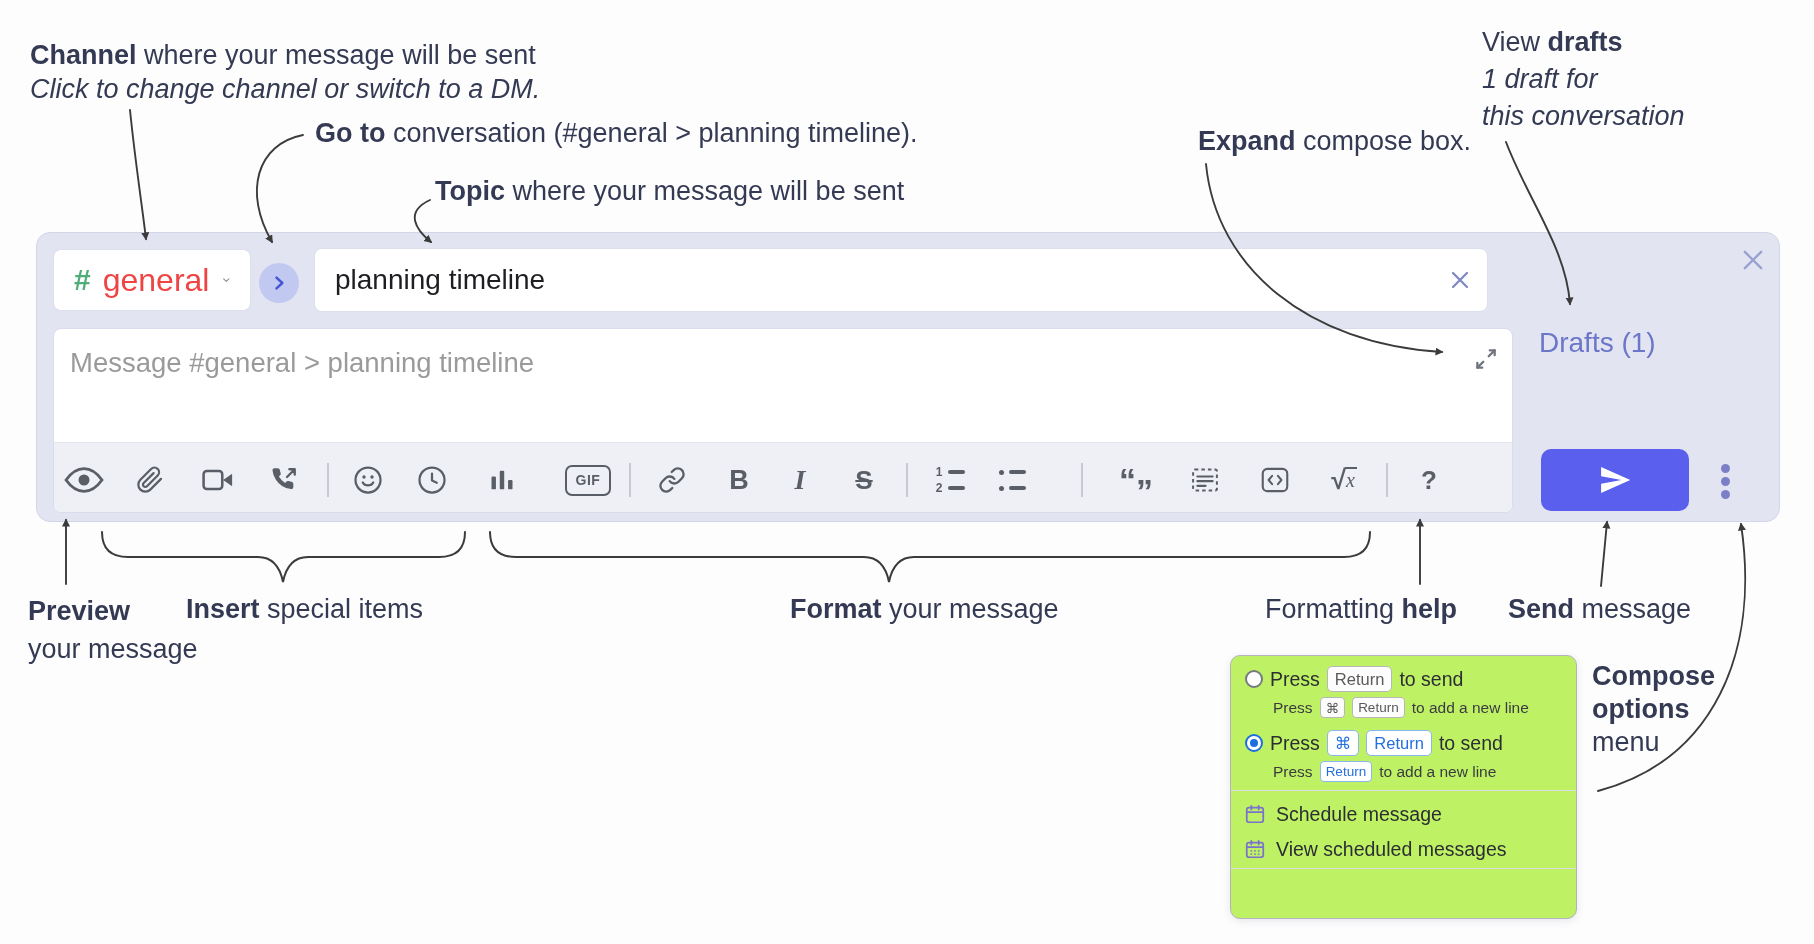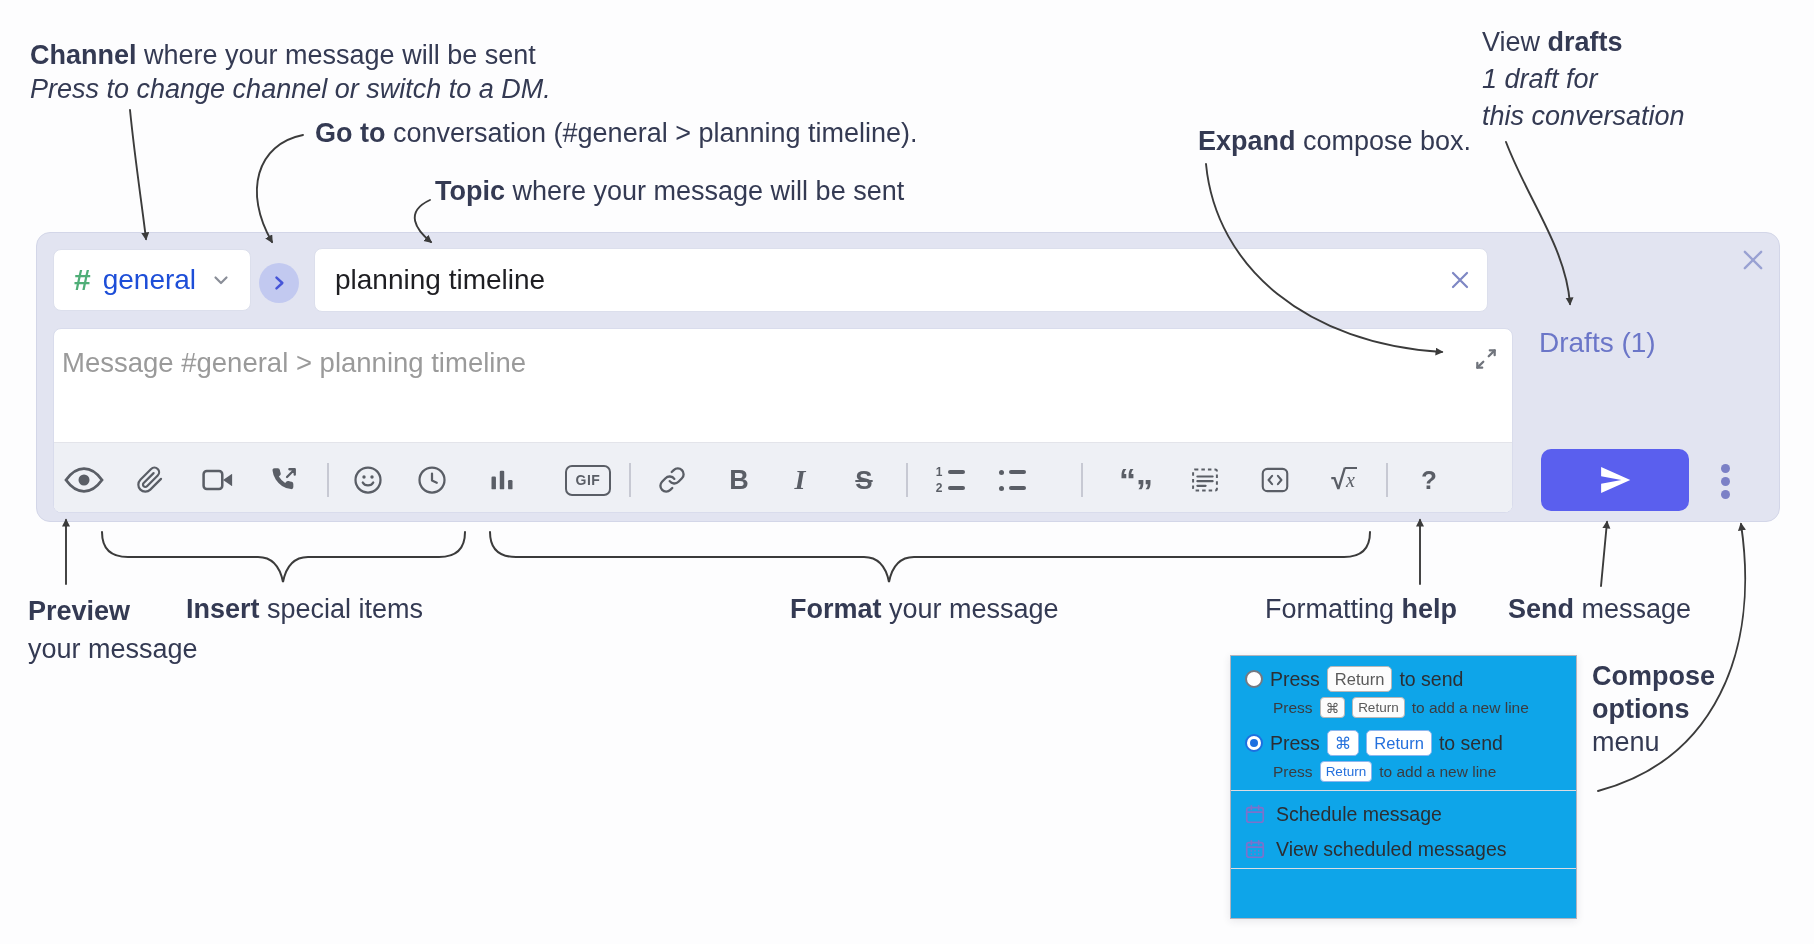--- a/index.html
+++ b/index.html
@@ -13,36 +13,36 @@
   #svg-overlay{position:absolute;left:0;top:0;width:1814px;height:944px;pointer-events:none;z-index:50;}
 
   
   #compose{position:absolute;left:36px;top:232px;width:1744px;height:290px;background:#e2e4f1;
            border:1px solid #d3d6e8;border-radius:14px;box-sizing:border-box;z-index:5;}
   .whitebox{background:#fff;border:1px solid #dcdfec;border-radius:8px;box-sizing:border-box;}
 
   #channel-btn{position:absolute;left:16px;top:16px;width:198px;height:62px;display:flex;align-items:center;
                padding:0 18px 0 20px;gap:12px;cursor:pointer;}
   #hash{font-size:30px;font-weight:800;color:#4fae77;line-height:1;}
-  #channel-name{font-size:28px;color:#1d4ed8;flex:1;}
+  #channel-name{font-size:32px;color:#ef4444;flex:1;}
   #goto-btn{position:absolute;left:222px;top:30px;width:40px;height:40px;border-radius:50%;
             background:#c2c9f0;display:flex;align-items:center;justify-content:center;cursor:pointer;}
   #topic-box{position:absolute;left:277px;top:15px;width:1174px;height:64px;display:flex;align-items:center;}
   #topic-input{border:none;outline:none;background:transparent;font-family:"Liberation Sans",sans-serif;
                font-size:28px;color:#1e1e22;padding:0 0 0 20px;flex:1;min-width:0;}
   #topic-clear{width:34px;height:34px;margin-right:10px;display:flex;align-items:center;justify-content:center;
                cursor:pointer;background:none;border:none;padding:0;}
   #compose-close{position:absolute;left:1700px;top:11px;width:32px;height:32px;display:flex;align-items:center;
                  justify-content:center;cursor:pointer;background:none;border:none;padding:0;}
   #drafts-link{position:absolute;left:1502px;top:94px;font-size:28px;color:#6b76c8;cursor:pointer;}
 
   #msgbox{position:absolute;left:16px;top:95px;width:1460px;height:185px;background:#fff;
           border:1px solid #d9dcec;border-radius:8px;box-sizing:border-box;overflow:hidden;}
   #msg-input{position:absolute;left:0;top:0;width:100%;height:114px;border:none;outline:none;resize:none;
-             box-sizing:border-box;padding:18px 60px 0 8px;font-family:"Liberation Sans",sans-serif;
+             box-sizing:border-box;padding:18px 60px 0 16px;font-family:"Liberation Sans",sans-serif;
              font-size:27.5px;color:#333;background:transparent;}
   #msg-input::placeholder{color:#9a9a9a;opacity:1;}
   #expand-btn{position:absolute;right:10px;top:14px;width:32px;height:32px;display:flex;align-items:center;
               justify-content:center;background:none;border:none;cursor:pointer;padding:0;}
   #toolbar{position:absolute;left:0;bottom:0;width:100%;height:69px;background:#eef0f5;border-top:1px solid #e3e4ea;}
   .tbtn{position:absolute;top:131px;width:46px;height:40px;transform:translateX(-50%);display:flex;
         align-items:center;justify-content:center;background:none;border:none;padding:0;cursor:pointer;
         color:#5a5e66;}
   .tdiv{position:absolute;top:134px;width:2px;height:34px;background:#c7c9d3;transform:translateX(-50%);}
   .glyph-b{font-size:27px;font-weight:800;}
@@ -65,22 +65,22 @@
   .listicon .bar{width:17px;height:4px;border-radius:2px;background:#5a5e66;}
   .listicon .dot{width:5px;height:5px;border-radius:50%;background:#5a5e66;}
 
   #send-btn{position:absolute;left:1504px;top:216px;width:148px;height:62px;border:none;border-radius:10px;
             background:#5a5fee;display:flex;align-items:center;justify-content:center;cursor:pointer;}
   #options-btn{position:absolute;left:1672px;top:222px;width:32px;height:52px;display:flex;flex-direction:column;
                align-items:center;justify-content:center;gap:4px;background:none;border:none;cursor:pointer;padding:0;}
   #options-btn i{width:9px;height:9px;border-radius:50%;background:#7b80c6;}
 
   
-  #popup{position:absolute;left:1230px;top:655px;width:345px;height:262px;background:#0ea5e9;
-         border:1.5px solid #b3b3bd;border-radius:0;box-shadow:0 2px 8px rgba(40,40,60,.10);z-index:10;}
+  #popup{position:absolute;left:1230px;top:655px;width:345px;height:262px;background:#bef264;
+         border:1.5px solid #b3b3bd;border-radius:10px;box-shadow:0 2px 8px rgba(40,40,60,.10);z-index:10;}
   .prow{position:absolute;display:flex;align-items:center;gap:7px;white-space:nowrap;}
   .pmain{font-size:19.5px;color:#2c2e33;}
   .psub{font-size:15.5px;color:#3a3c41;}
   .kbd{display:inline-flex;align-items:center;border:1px solid #b7b7b7;border-radius:5px;background:#fcfcfc;
        color:#5a5a5a;padding:0 7px;font-size:16.5px;height:26px;box-sizing:border-box;}
   .kbd.sm{font-size:13.5px;height:21px;padding:0 5px;border-radius:4px;}
   .kbd.blue{color:#2470dd;border-color:#8db6ee;background:#fff;}
   .radio{width:18px;height:18px;border-radius:50%;border:2px solid #757982;background:#fff;box-sizing:border-box;
          flex:0 0 auto;cursor:pointer;}
   .radio.checked{border-color:#1d6fe0;position:relative;}
@@ -91,21 +91,21 @@
         cursor:pointer;white-space:nowrap;}
   svg{display:block;}
 </style>
 </head>
 <body>
 
 <div id="canvas">
 
   <div class="ann" style="left:30px;top:24px;margin-top:14px;">
     <div><b>Channel</b><span> where your message will be sent</span></div>
-    <div class="it">Press to change channel or switch to a DM.</div>
+    <div class="it">Click to change channel or switch to a DM.</div>
   </div>
 
   <div class="ann" style="left:315px;top:116px;">
     <b>Go to</b><span> conversation (#general &gt; planning timeline).</span>
   </div>
 
   <div class="ann" style="left:435px;top:174px;">
     <b>Topic</b><span> where your message will be sent</span>
   </div>
 

